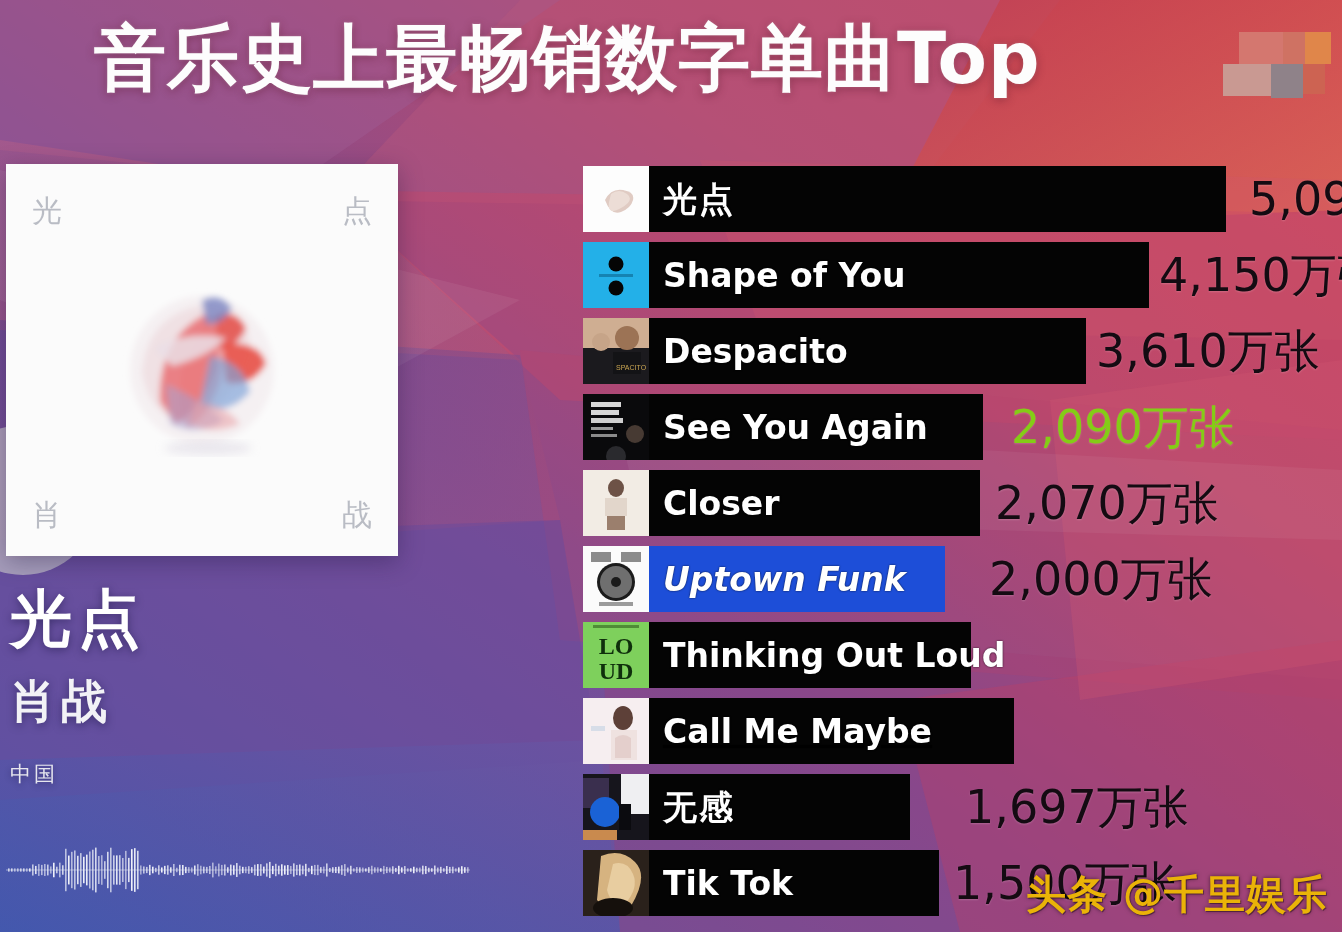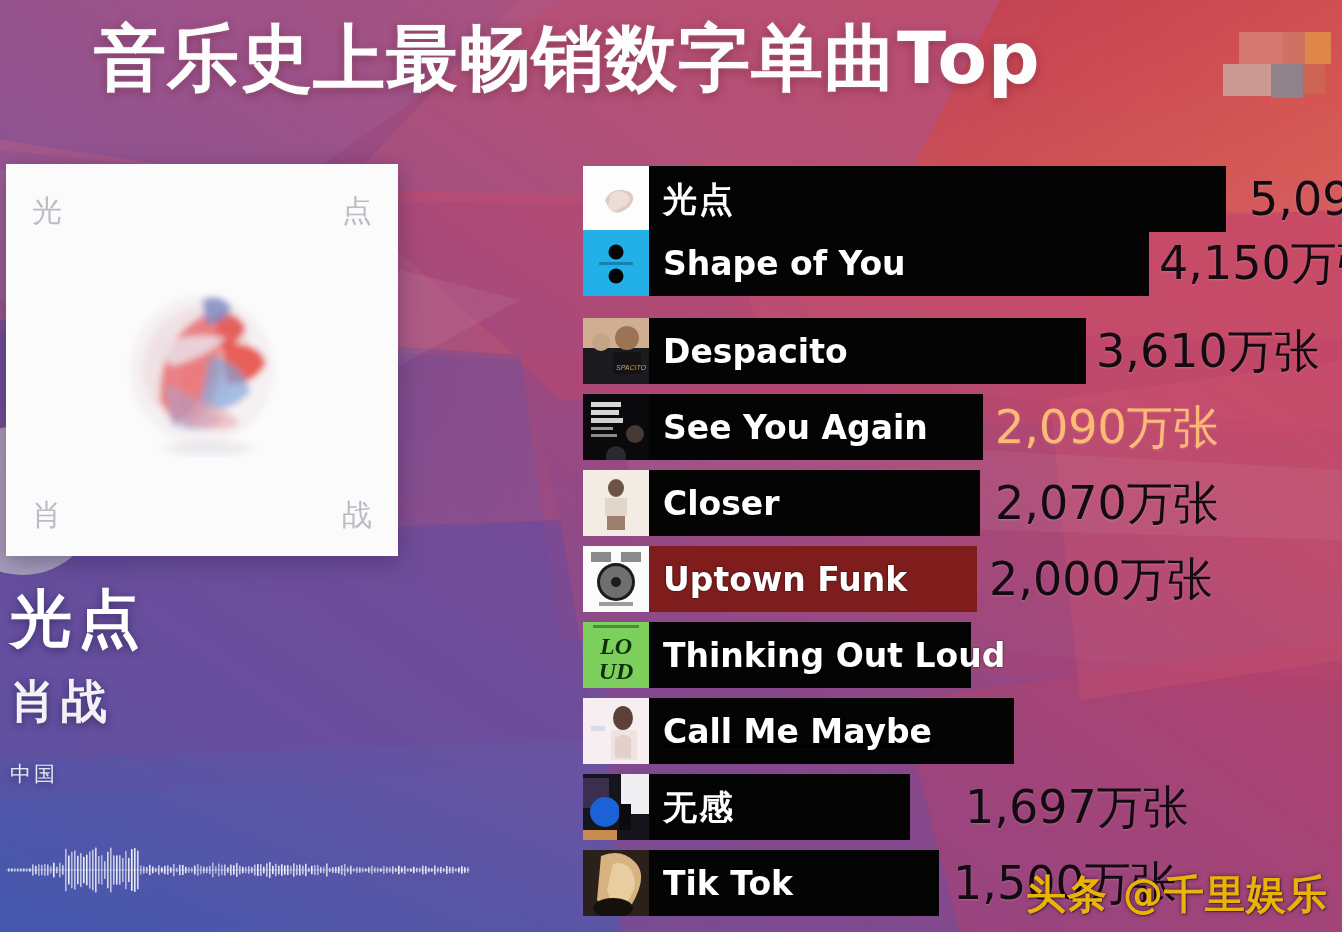--- a/index.html
+++ b/index.html
@@ -72,21 +72,21 @@
   }
 
   .waveform { position:absolute; left:6px; top:690px; width:470px; height:60px; }
   .waveform svg { display:block; width:100%; height:100%; }
 
   
   .chart { position:absolute; left:583px; top:166px; width:759px; height:766px; z-index:5; }
   .row { position:absolute; left:0; height:66px; width:100%; }
   .thumb {
     position:absolute; left:0; top:0; width:66px; height:66px;
-    overflow:hidden; background:#0ea5e9;font-style:italic;
+    overflow:hidden; background:#0ea5e9;
   }
   .thumb svg { display:block; width:66px; height:66px; }
   .bar {
     position:absolute; left:66px; top:0; height:66px; background:#040404;
     display:flex; align-items:center;
   }
   .bar-label {
     color:#fff; font-size:33px; font-weight:700; white-space:nowrap;
     padding-left:14px; line-height:1;
     font-family:"DejaVu Sans","Liberation Sans",sans-serif;
@@ -383,21 +383,21 @@
             <path d="M22 34q6-12 18-10t10 10-12 12-16-12z" fill="#d9bfb5"></path>
             <path d="M28 28q8-6 16 0t-6 14-12-6z" fill="#e8d6cd"></path>
           </g>
         </svg>
       </div>
       <div class="bar" style="width: 577px; background: rgb(4, 4, 4);">
         <span class="bar-label cjk">光点</span>
       </div>
       <div class="value" style="left: 666px; color: rgb(20, 11, 18);">5,090万张</div>
     </div>
-    <div class="row" style="top: 64px;">
+    <div class="row" style="top: 76px;">
       <div class="thumb">
         <svg viewBox="0 0 66 66">
           <rect width="66" height="66" fill="#23b0e8"></rect>
           <circle cx="33" cy="22" r="7.5" fill="#050505"></circle>
           <circle cx="33" cy="46" r="7.5" fill="#050505"></circle>
           <rect x="16" y="32" width="34" height="3" fill="#0b5f85" opacity=".55"></rect>
         </svg>
       </div>
       <div class="bar" style="width: 500px; background: rgb(4, 4, 4);">
         <span class="bar-label">Shape of You</span>
@@ -429,21 +429,21 @@
           <rect x="8" y="24" width="32" height="5" fill="#cfcfcf"></rect>
           <rect x="8" y="33" width="22" height="3" fill="#9a9a9a"></rect>
           <rect x="8" y="40" width="26" height="3" fill="#8b8b8b"></rect>
           <circle cx="52" cy="40" r="9" fill="#473a33"></circle>
           <circle cx="33" cy="62" r="10" fill="#2a2a2e"></circle>
         </svg>
       </div>
       <div class="bar" style="width: 334px; background: rgb(4, 4, 4);">
         <span class="bar-label">See You Again</span>
       </div>
-      <div class="value" style="left: 412px; color: #fdba74;">2,090万张</div>
+      <div class="value" style="left: 428px; color: #84cc16;">2,090万张</div>
     </div>
     <div class="row" style="top: 304px;">
       <div class="thumb">
         <svg viewBox="0 0 66 66">
           <rect width="66" height="66" fill="#f2ece4"></rect>
           <ellipse cx="33" cy="18" rx="8" ry="9" fill="#6d5246"></ellipse>
           <path d="M22 28h22v18H22z" fill="#e2d6cb"></path>
           <path d="M24 46h18v14H24z" fill="#9b7f6d"></path>
         </svg>
       </div>
@@ -457,21 +457,21 @@
         <svg viewBox="0 0 66 66">
           <rect width="66" height="66" fill="#fbfbfb"></rect>
           <rect x="8" y="6" width="20" height="10" fill="#8b8b8b"></rect>
           <rect x="38" y="6" width="20" height="10" fill="#8b8b8b"></rect>
           <circle cx="33" cy="36" r="19" fill="#1b1b1b"></circle>
           <circle cx="33" cy="36" r="16" fill="#6f6f6f"></circle>
           <circle cx="33" cy="36" r="5" fill="#1b1b1b"></circle>
           <rect x="16" y="56" width="34" height="4" fill="#9b9b9b"></rect>
         </svg>
       </div>
-      <div class="bar" style="width: 328px; background: #7f1d1d;">
+      <div class="bar" style="width: 296px; background: #1d4ed8; font-style: italic;">
         <span class="bar-label">Uptown Funk</span>
       </div>
       <div class="value" style="left: 406px; color: rgb(20, 11, 18);">2,000万张</div>
     </div>
     <div class="row" style="top: 456px;">
       <div class="thumb">
         <svg viewBox="0 0 66 66">
           <rect width="66" height="66" fill="#7ed05c"></rect>
           <text x="33" y="32" text-anchor="middle" font-family="Liberation Serif,serif" font-size="24" font-weight="700" fill="#0f2f0c">LO</text>
           <text x="33" y="57" text-anchor="middle" font-family="Liberation Serif,serif" font-size="24" font-weight="700" fill="#0f2f0c">UD</text>

